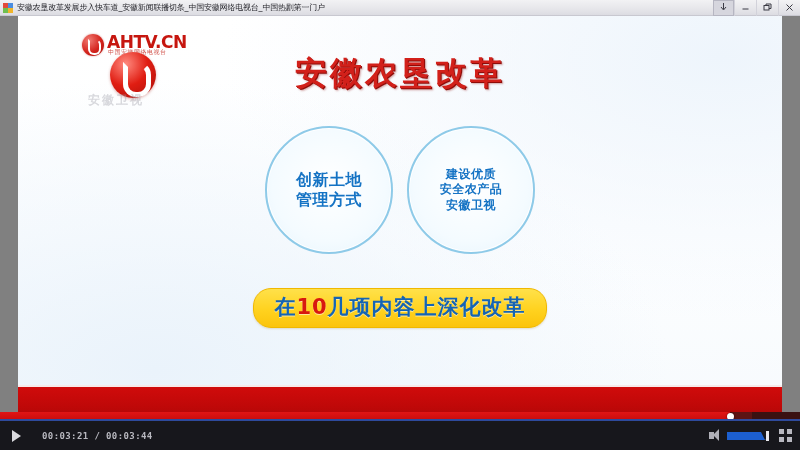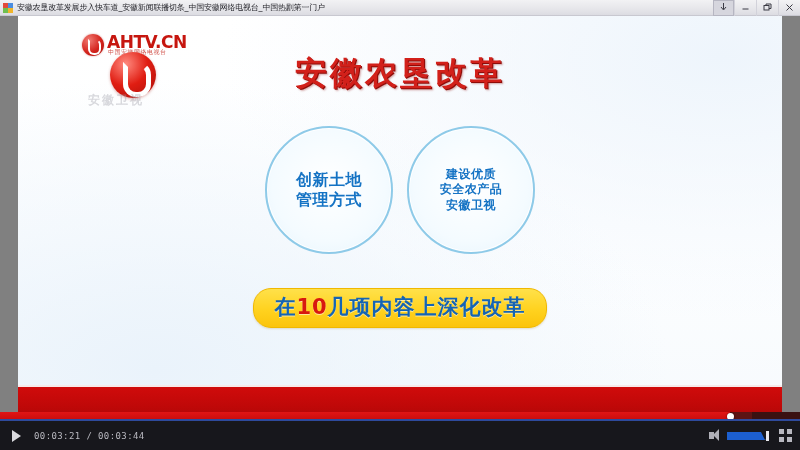--- a/index.html
+++ b/index.html
@@ -375,27 +375,28 @@
     justify-content: center;
     flex: none;
   }
   .play-tri {
     width: 0; height: 0;
     border-left: 9px solid #d9d9de;
     border-top: 6px solid transparent;
     border-bottom: 6px solid transparent;
   }
   .time {
-    margin-left: 9px;
+    margin-left: 17px;
     color: #b9b9c0;
     font-size: 9px;
     letter-spacing: 0.4px;
     font-family: "DejaVu Sans Mono", "Liberation Mono", monospace;
     white-space: nowrap;
     flex: none;
+    font-weight: bold;
   }
   .ctl-spacer { flex: 1 1 auto; }
 
   .vol-wrap {
     display: flex;
     align-items: center;
     flex: none;
     margin-right: 10px;
   }
   .vol-icon {

